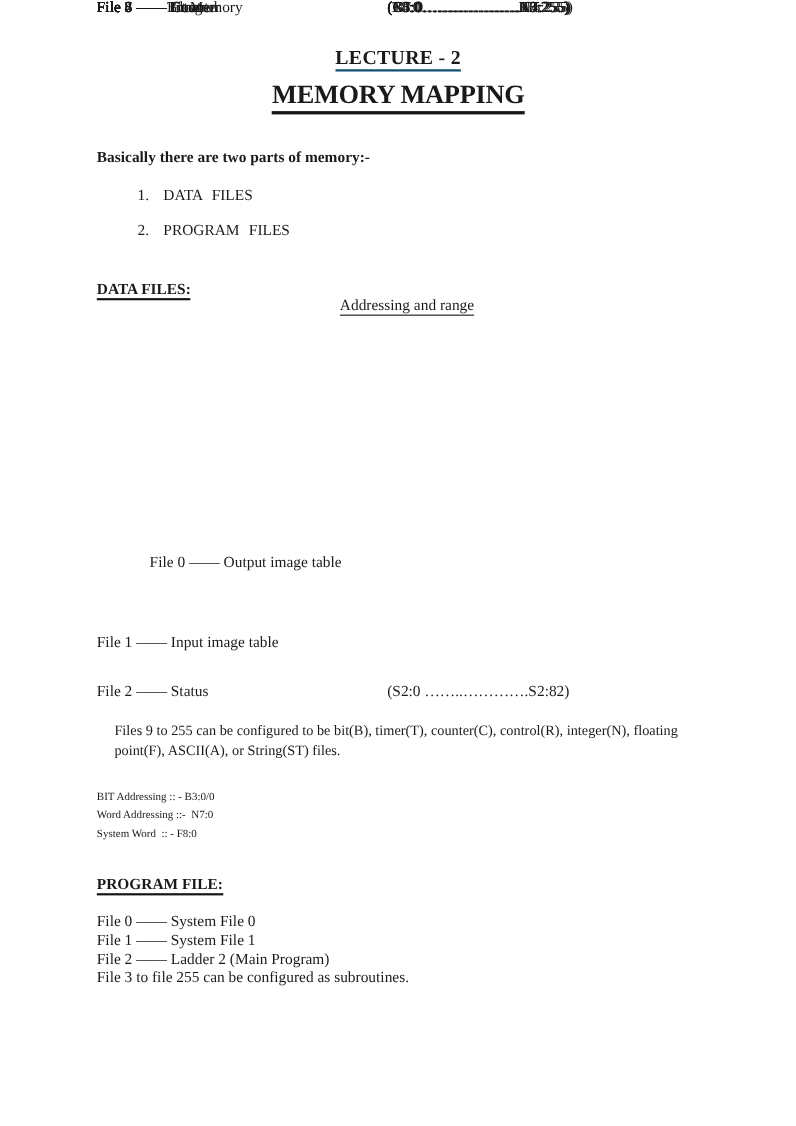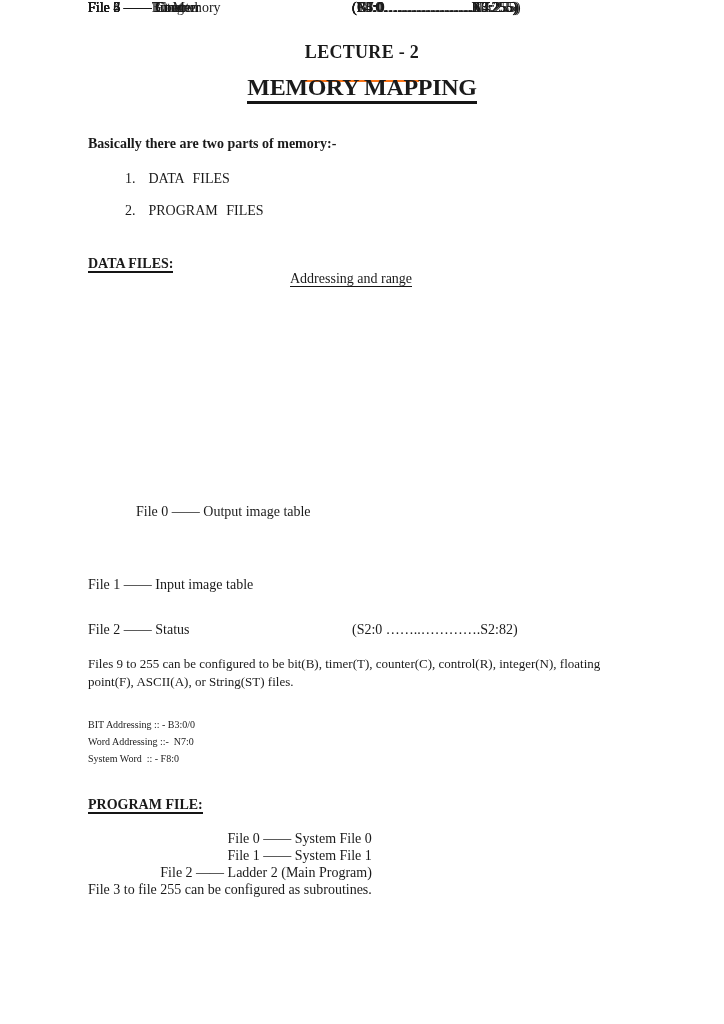--- a/index.html
+++ b/index.html
@@ -20,22 +20,22 @@
   .abs { position: absolute; }
 
   
   .lecture-title {
     top: 42px; left: 0; width: 724px;
     text-align: center;
     font-size: 18px; font-weight: bold;
     letter-spacing: 0.3px;
   }
   .lecture-title .underlined {
-    border-bottom: 2px solid #f97316;
-    padding-bottom: 18px;
+    border-bottom: 2px solid #0c4a6e;
+    padding-bottom: 1px;
   }
   .main-title {
     top: 74px; left: 0; width: 724px;
     text-align: center;
     font-size: 24px; font-weight: bold;
     letter-spacing: -0.3px;
   }
   .main-title .underlined {
     border-bottom: 3px solid #151515;
     padding-bottom: 1px;
@@ -55,20 +55,21 @@
     top: 256px; left: 88px;
     font-size: 14px; font-weight: bold;
   }
   .data-files-heading .underlined,
   .program-heading .underlined {
     border-bottom: 2px solid #151515;
     padding-bottom: 0px;
   }
   .column-header {
     top: 271px; left: 290px; width: 160px;
+    text-align: center;
     font-size: 14px;
   }
   .column-header .underlined {
     border-bottom: 1.5px solid #151515;
   }
 
   .file-row { left: 88px; font-size: 14px; white-space: nowrap; }
   .file-row .file-label { display: inline-block; width: 264px; }
   .file-row .file-range { display: inline-block; }
   .file-row:nth-of-type(1) { top: 303px; }
@@ -78,38 +79,38 @@
   .file-row:nth-of-type(5) { top: 439px; }
   .file-row:nth-of-type(6) { top: 485px; }
   .file-row:nth-of-type(7) { top: 504px; margin-left: 48px; }
   .file-row:nth-of-type(8) { top: 577px; }
   .file-row:nth-of-type(9) { top: 622px; }
 
   .note {
     top: 655px; left: 88px;
     font-size: 13px; line-height: 18px;
   }
-  .note div { white-space: nowrap; }
+  .note div { white-space: nowrap; margin-left: 16px; }
 
   .addressing-examples {
     top: 716px; left: 88px;
     font-size: 10px; line-height: 17px;
   }
   .addressing-examples div { white-space: pre; }
 
   
   .program-heading {
     top: 797px; left: 88px;
     font-size: 14px; font-weight: bold;
   }
   .program-lines {
     top: 830px; left: 88px;
     font-size: 14px; line-height: 17px;
   }
-  .program-lines div { white-space: pre; text-align: right; }
+  .program-lines div { white-space: pre; }
 </style>
 </head>
 <body>
 
 <div class="page">
 
   <div class="abs lecture-title">
     <span class="underlined">LECTURE - 2</span>
   </div>
 

